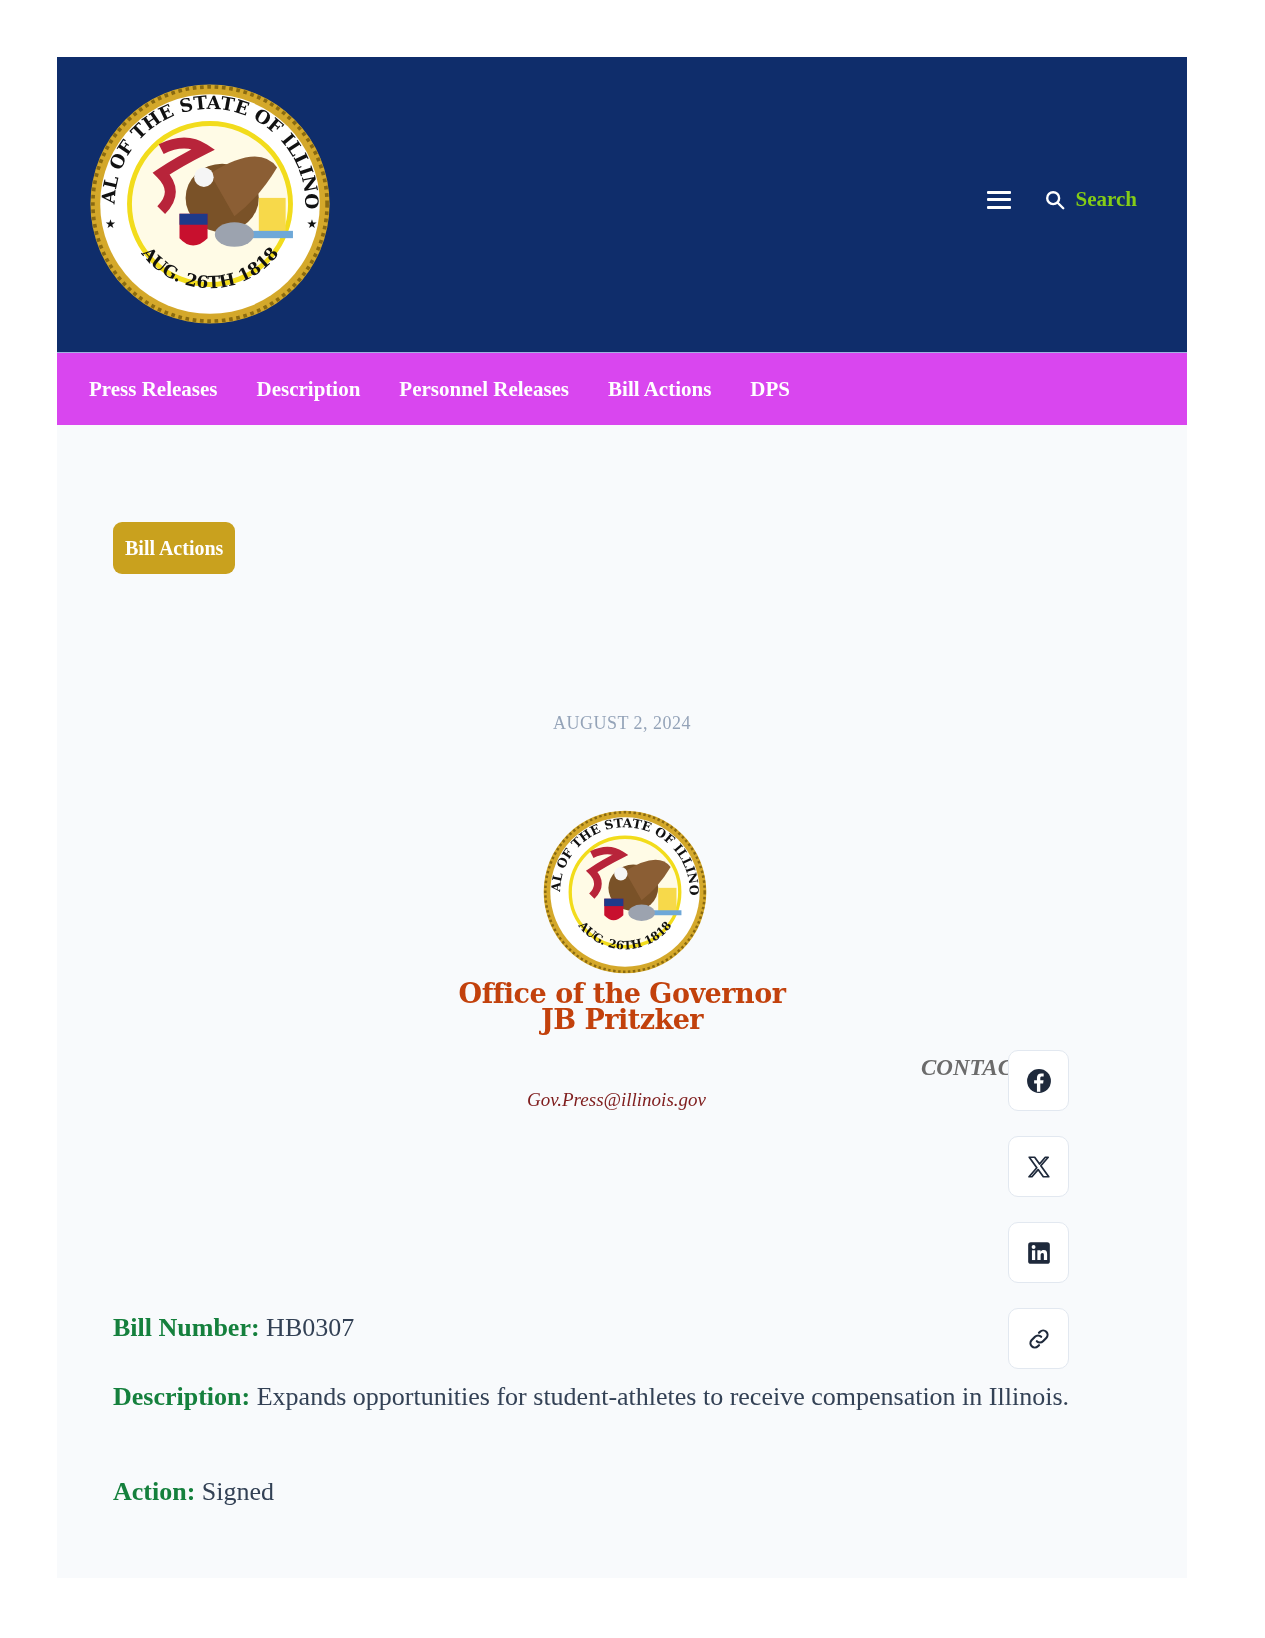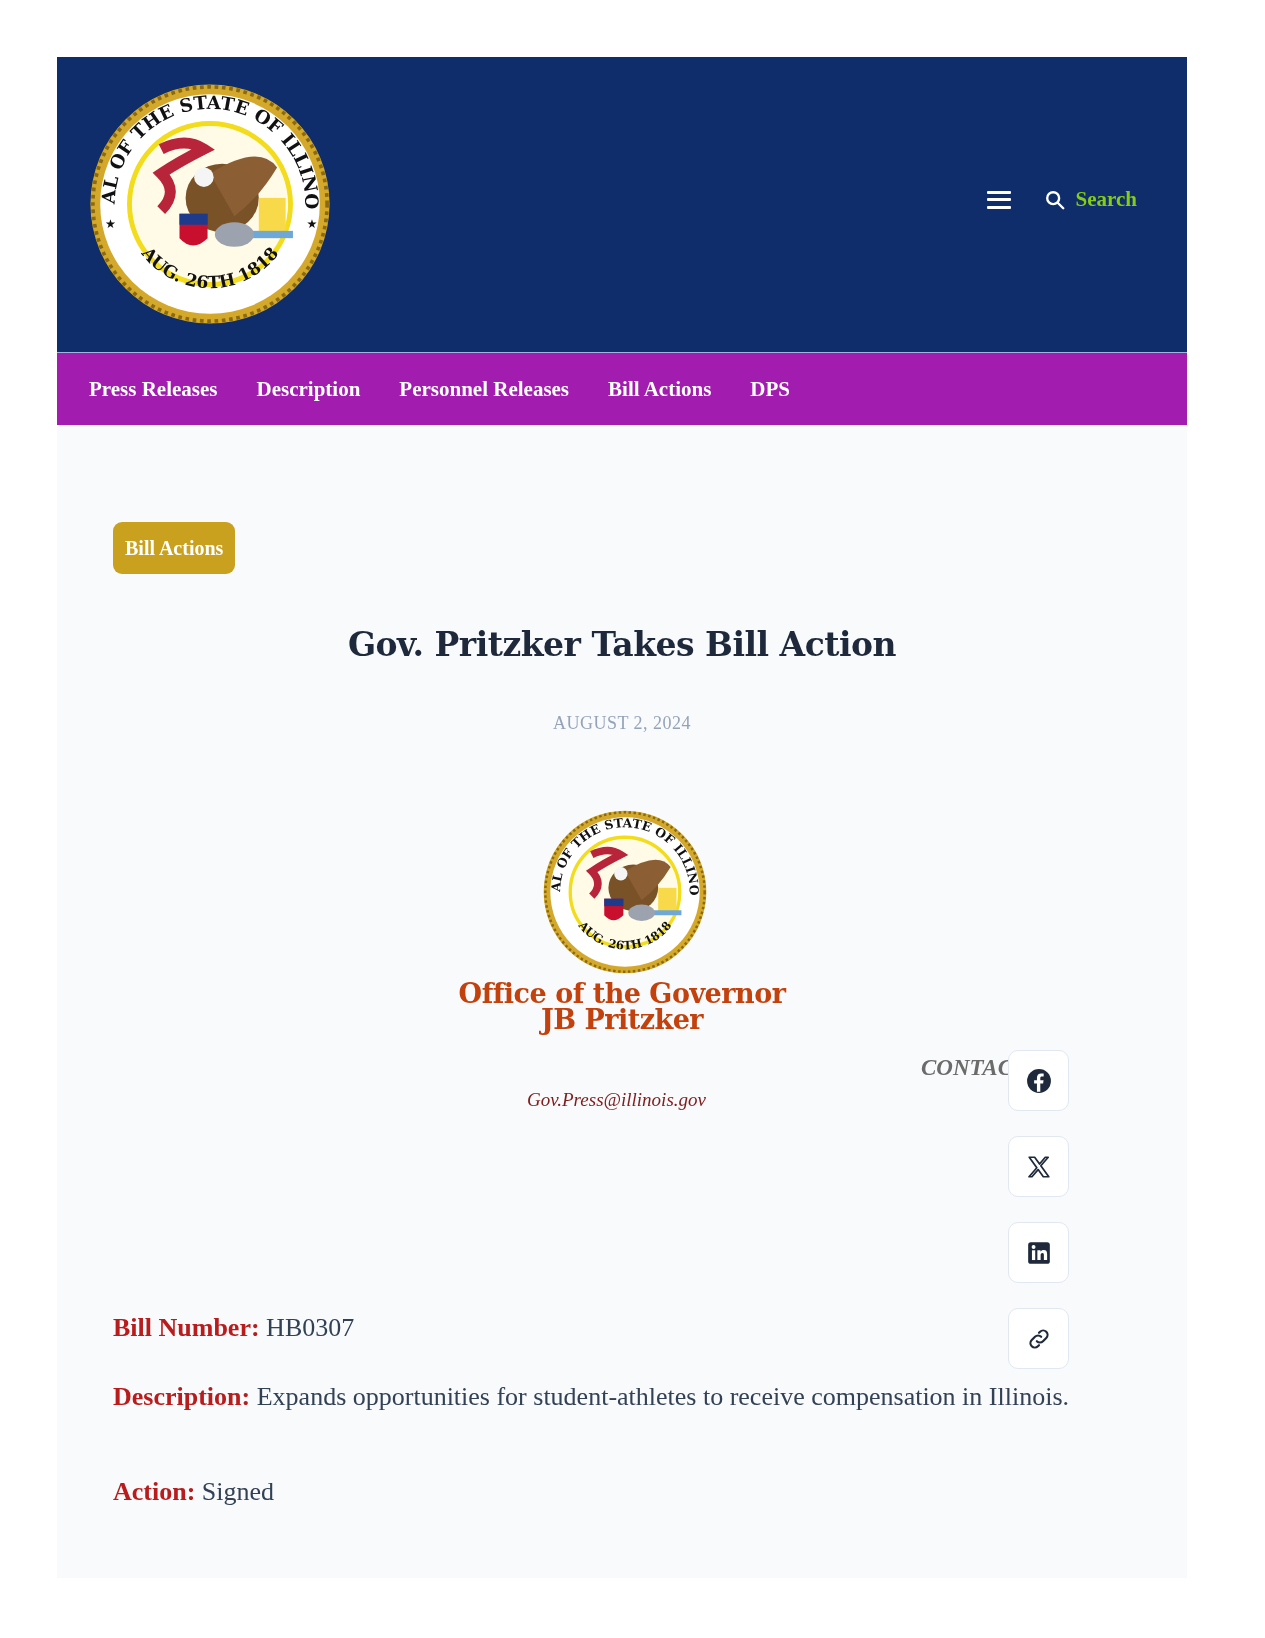--- a/index.html
+++ b/index.html
@@ -9,42 +9,42 @@
   .page { position: absolute; left: 57px; top: 57px; width: 1130px; }
 
   .header { background: #0f2d6b; height: 295px; position: relative; }
   .logo { position: absolute; left: 31px; top: 25px; width: 244px; height: 244px; }
   .header-actions { position: absolute; right: 50px; top: 130px; display: flex; align-items: center; gap: 32px; }
   .menu-btn { width: 26px; height: 22px; display: flex; flex-direction: column; justify-content: space-between; padding: 2px 1px; cursor: pointer; }
   .menu-btn span { display: block; height: 3px; background: #ffffff; border-radius: 1px; }
   .search-btn { display: flex; align-items: center; gap: 10px; color: #84cc16; font-weight: bold; font-size: 21px; cursor: pointer; font-family: "Liberation Serif", serif; }
   .search-btn svg { width: 22px; height: 22px; }
 
-  .nav { background: #a21caf; border-top: 1px solid #9fb4e0; height: 73px; display: flex; align-items: center; padding-left: 32px; gap: 39px; }
+  .nav { background: #d946ef; border-top: 1px solid #9fb4e0; height: 73px; display: flex; align-items: center; padding-left: 32px; gap: 39px; }
   .nav a { color: #ffffff; font-weight: bold; font-size: 21px; text-decoration: none; font-family: "Liberation Serif", serif; white-space: nowrap; }
 
   .content { background: #f8fafc; height: 1153px; position: relative; }
   .badge { position: absolute; left: 56px; top: 97px; background: #c9a11e; color: #fff; font-weight: bold; font-size: 20px; padding: 0 12px; height: 52px; line-height: 52px; border-radius: 9px; font-family: "Liberation Serif", serif; }
   .title { position: absolute; left: 0; right: 0; top: 200px; text-align: center; font-size: 33px; font-weight: bold; color: #1e293b; font-family: "DejaVu Serif", serif; letter-spacing: -0.5px; }
   .date { position: absolute; left: 0; right: 0; top: 288px; text-align: center; font-size: 18px; color: #94a3b8; letter-spacing: 0.5px; font-family: "Liberation Serif", serif; }
 
   .seal2 { position: absolute; left: 485px; top: 384px; width: 166px; height: 166px; }
   .office { position: absolute; left: 0; right: 0; top: 556px; text-align: center; font-weight: bold; font-size: 27px; line-height: 26px; color: #c2410c; font-family: "DejaVu Serif", serif; letter-spacing: -0.5px; }
 
   .release { position: absolute; left: 151px; top: 630px; font-style: italic; font-size: 23px; color: #6b6b6b; font-family: "Liberation Serif", serif; white-space: nowrap; }
   .release b { font-weight: bold; }
   .contact { position: absolute; left: 864px; top: 630px; width: 95px; overflow: hidden; font-style: italic; font-weight: bold; font-size: 23px; color: #6b6b6b; font-family: "Liberation Serif", serif; white-space: nowrap; }
   .email { position: absolute; left: 0; right: 11px; top: 664px; text-align: center; font-style: italic; font-size: 19px; color: #7f1d1d; font-family: "Liberation Serif", serif; }
 
   .share { position: absolute; left: 951px; top: 625px; display: flex; flex-direction: column; gap: 25px; }
   .share-btn { width: 61px; height: 61px; background: #fff; border: 1px solid #e2e8f0; border-radius: 10px; display: flex; align-items: center; justify-content: center; cursor: pointer; }
   .share-btn svg { width: 26px; height: 26px; }
 
   .para { position: absolute; left: 56px; font-size: 26px; color: #334155; font-family: "Liberation Serif", serif; }
-  .para b { color: #b91c1c; }
+  .para b { color: #15803d; }
   .intro { top: 765px; }
   .bill { top: 888px; }
   .desc { top: 950px; width: 1020px; line-height: 43px; }
   .action { top: 1052px; }
 </style>
 </head>
 <body>
 
 <div class="page">
   <header class="header">
@@ -89,21 +89,20 @@
   <nav class="nav">
     <a>Press Releases</a>
     <a>Description</a>
     <a>Personnel Releases</a>
     <a>Bill Actions</a>
     <a>DPS</a>
   </nav>
 
   <main class="content">
     <div class="badge">Bill Actions</div>
-    <h1 class="title">Gov. Pritzker Takes Bill Action</h1>
     <div class="date">AUGUST 2, 2024</div>
 
     <svg class="seal2" viewBox="0 0 200 200">
       <circle cx="100" cy="100" r="98" fill="#d4a82a"></circle>
       <circle cx="100" cy="100" r="96" fill="none" stroke="#8a6a10" stroke-width="3" stroke-dasharray="3 3"></circle>
       <circle cx="100" cy="100" r="90" fill="#fff"></circle>
       <circle cx="100" cy="100" r="66" fill="#fffbe6" stroke="#f2dc1c" stroke-width="4"></circle>
       <path id="arcTop2" d="M 22 100 A 78 78 0 0 1 178 100" fill="none"></path>
       <text font-family="DejaVu Serif, serif" font-weight="bold" font-size="15" fill="#111"><textPath href="#arcTop2" startOffset="50%" text-anchor="middle">SEAL OF THE STATE OF ILLINOIS</textPath></text>
       <path id="arcBot2" d="M 35 125 A 70 70 0 0 0 165 125" fill="none"></path>

